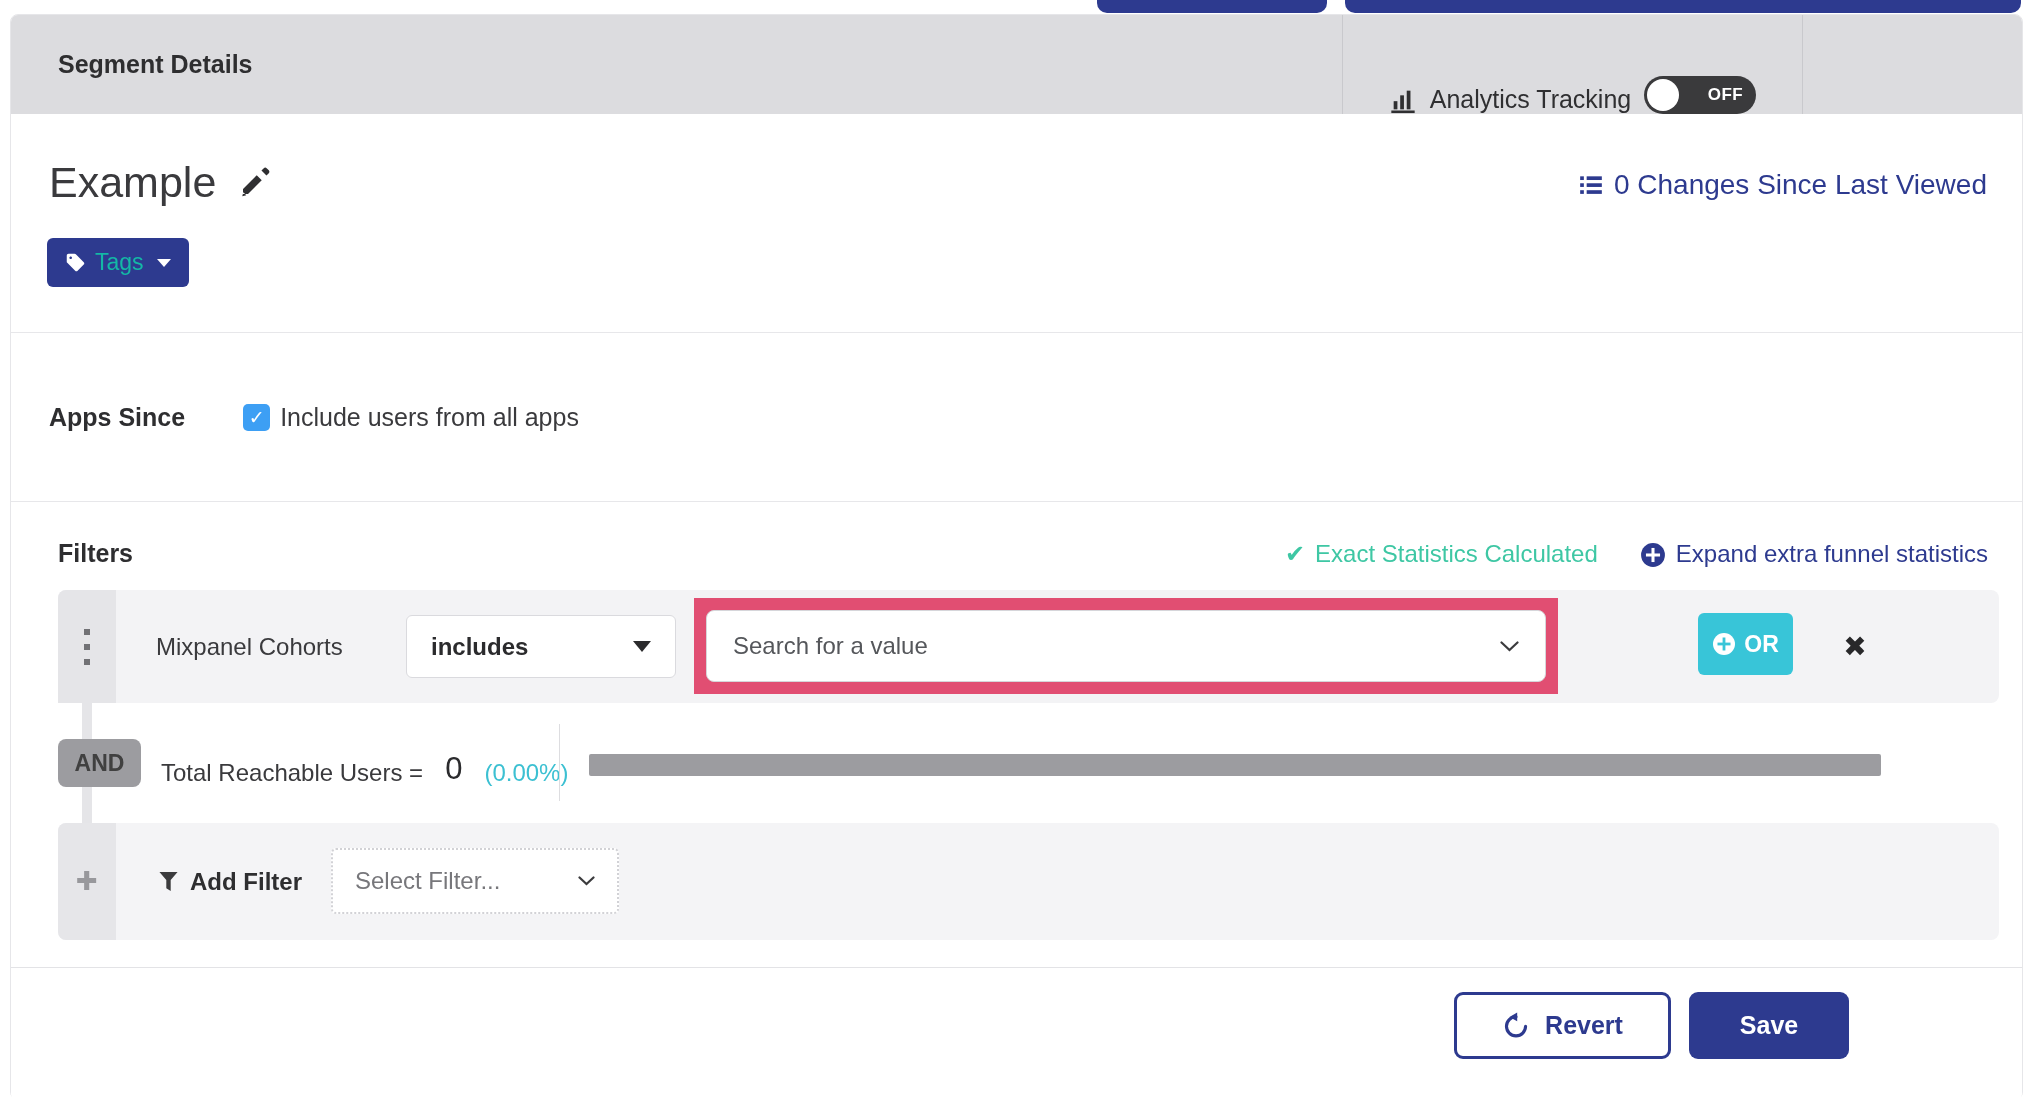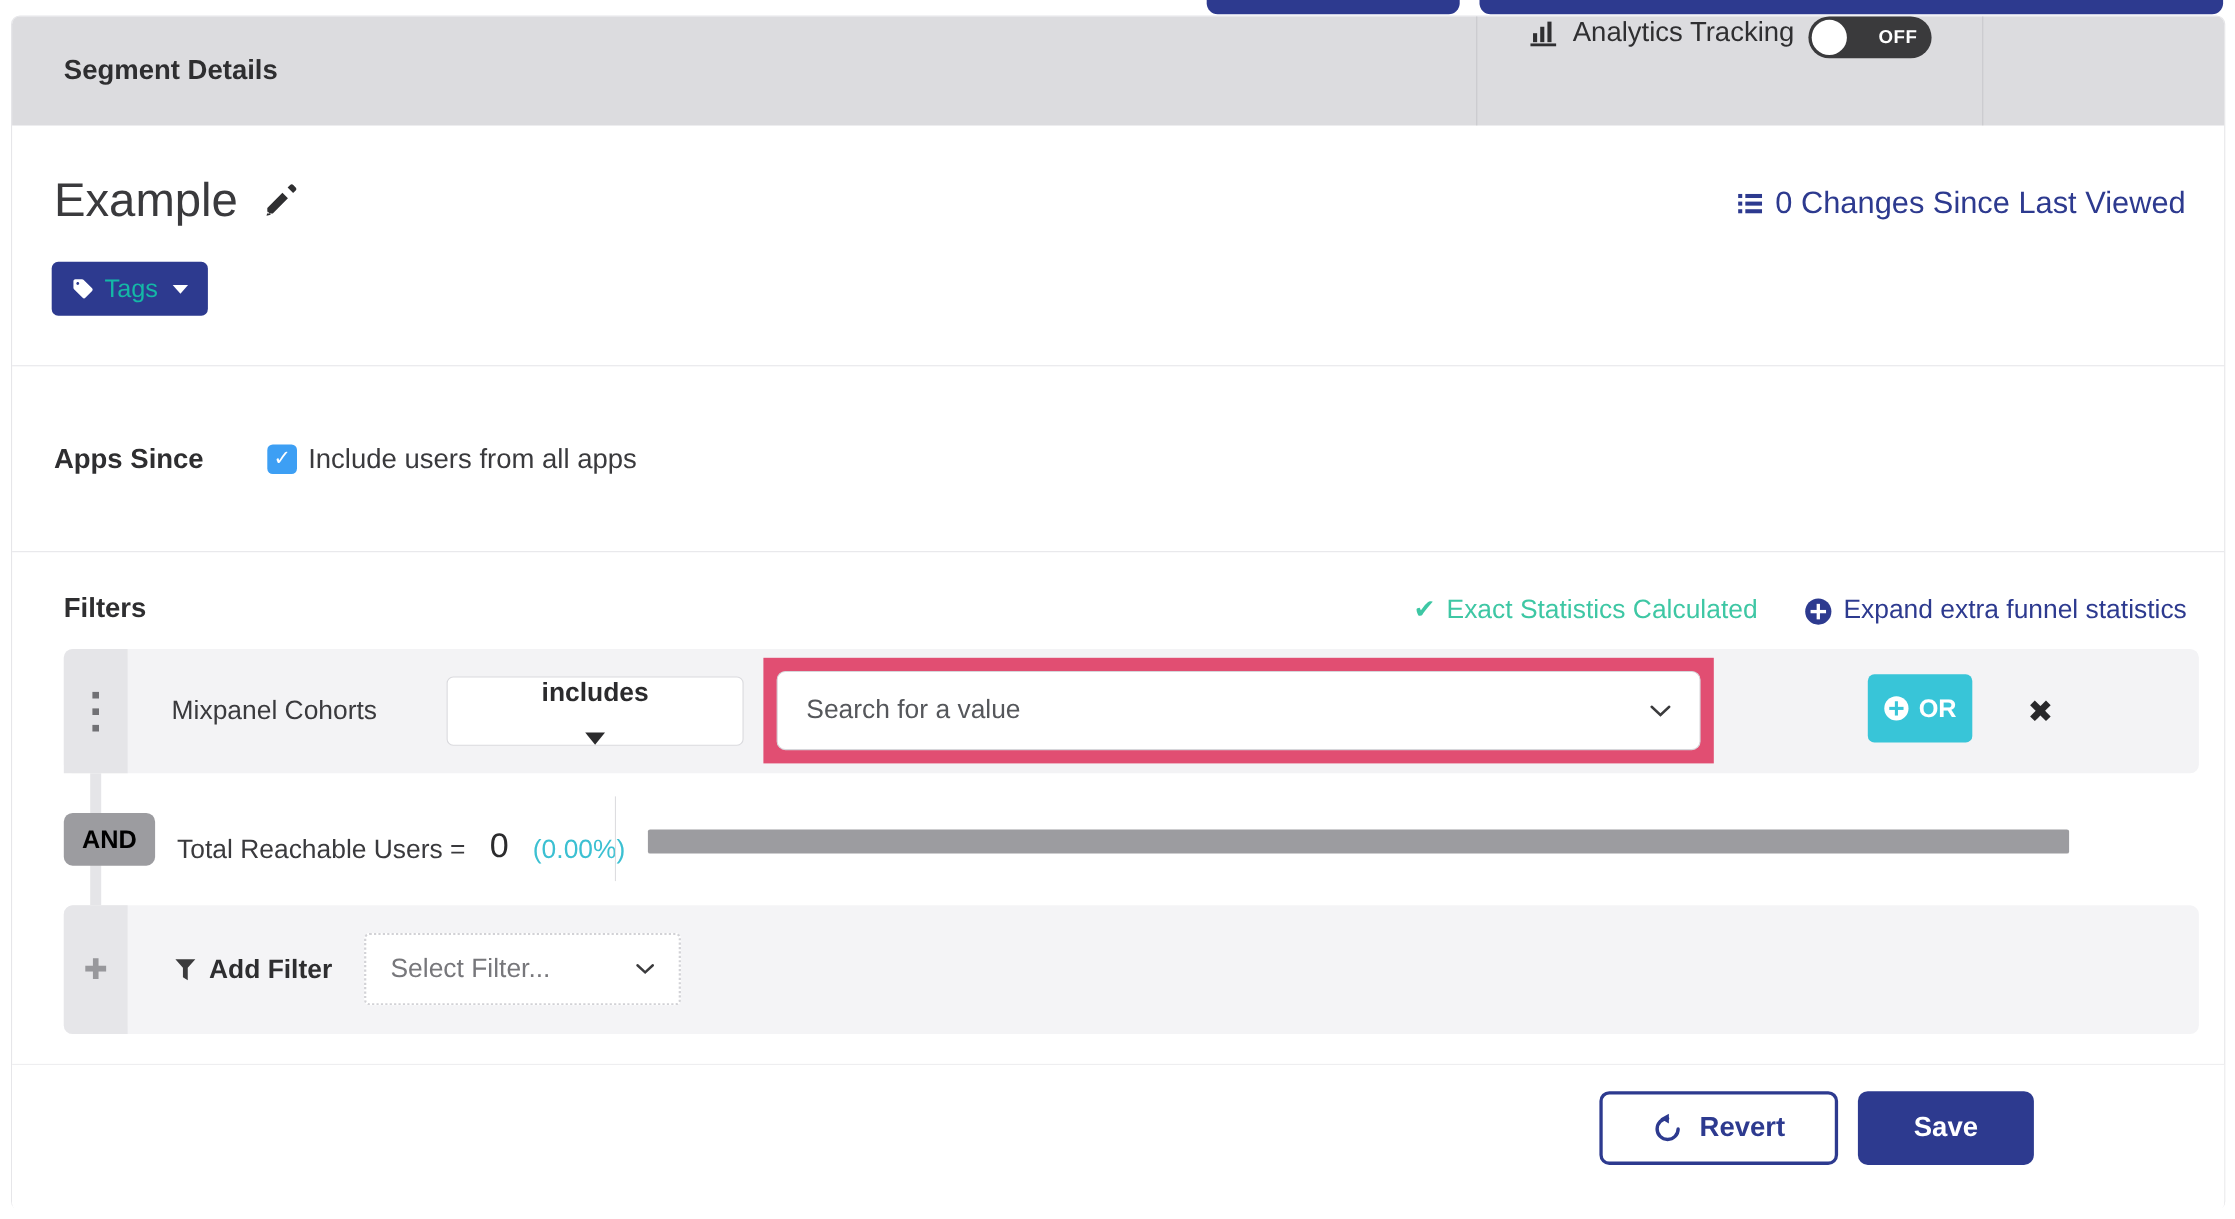--- a/index.html
+++ b/index.html
@@ -15,21 +15,21 @@
   
   .panel{position:absolute;left:10px;top:14px;width:2013px;height:1086px;background:#fff;
          border:1px solid #e6e6e9;border-radius:8px;box-sizing:border-box;}
 
   
   .headerbar{position:absolute;left:0;top:0;right:0;height:99px;background:#dcdcdf;border-radius:7px 7px 0 0;}
   .hb-title{position:absolute;left:47px;top:0;height:99px;display:flex;align-items:center;
             font-size:25px;font-weight:700;color:#2e2e30;}
   .hb-div{position:absolute;top:0;width:1px;height:99px;background:#c9c9cd;}
   .hb-div1{left:1331px;} .hb-div2{left:1791px;}
-  .hb-analytics{position:absolute;left:1332px;width:459px;height:99px;display:flex;align-items:flex-start;
+  .hb-analytics{position:absolute;left:1332px;width:459px;height:99px;display:flex;align-items:flex-end;
                 justify-content:center;gap:13px;font-size:25px;color:#2f2f31;}
   .toggle{position:relative;width:112px;height:38px;background:#3a3a3c;border-radius:19px;flex:0 0 auto;}
   .toggle .knob{position:absolute;left:3px;top:3px;width:32px;height:32px;border-radius:50%;background:#fff;}
   .toggle .state{position:absolute;right:13px;top:0;height:38px;display:flex;align-items:center;
                  color:#fff;font-size:17px;font-weight:700;letter-spacing:.5px;}
   .hb-userdata{position:absolute;left:1791px;right:0;height:99px;display:flex;align-items:center;
                justify-content:center;gap:15px;font-size:25px;color:#2f2f31;cursor:pointer;}
 
   
   .sec-name{position:absolute;left:0;right:0;top:99px;height:218px;}
@@ -59,38 +59,38 @@
 
   .filter-row{position:absolute;left:47px;top:88px;width:1941px;height:113px;background:#f3f3f5;border-radius:8px;}
   .drag-col{position:absolute;left:0;top:0;width:58px;height:113px;background:#e5e5e8;
             border-radius:8px 0 0 0;display:flex;flex-direction:column;align-items:center;
             justify-content:center;gap:9px;cursor:grab;}
   .dot{width:6px;height:6px;background:#717175;}
   .field-label{position:absolute;left:98px;top:0;height:113px;display:flex;align-items:center;
                font-size:24px;color:#3a3a3d;}
   .op-select{position:absolute;left:348px;top:25px;width:270px;height:63px;background:#fff;
              border:1px solid #dadade;border-radius:6px;box-sizing:border-box;display:flex;
-             align-items:center;justify-content:space-between;padding:0 24px;cursor:pointer;flex-direction:column;}
+             align-items:center;justify-content:space-between;padding:0 24px;cursor:pointer;}
   .op-select .op-txt{font-size:24px;font-weight:700;color:#2b2b2d;}
   .tri-down{width:0;height:0;border-left:9px solid transparent;border-right:9px solid transparent;
             border-top:11px solid #2b2b2d;}
   .value-wrap{position:absolute;left:636px;top:8px;width:864px;height:96px;background:#e14e72;}
   .value-select{position:absolute;left:12px;top:12px;right:12px;bottom:12px;background:#ffffff;
                 border:1px solid #d6d6da;border-radius:8px;display:flex;align-items:center;
                 justify-content:space-between;padding:0 26px;cursor:pointer;}
   .value-select .ph{font-size:24px;color:#55575b;}
   .or-btn{position:absolute;left:1640px;top:23px;width:95px;height:62px;background:#38c5d8;border-radius:6px;
           display:flex;align-items:center;justify-content:center;gap:8px;color:#fff;
           font-size:23px;font-weight:700;cursor:pointer;}
   .x-btn{position:absolute;left:1762px;top:0;width:70px;height:113px;display:flex;align-items:center;
          justify-content:center;font-size:28px;font-weight:700;color:#28282a;cursor:pointer;}
 
   .connector{position:absolute;left:71px;top:201px;width:10px;height:120px;background:#e5e5e8;}
   .and-badge{position:absolute;left:47px;top:237px;width:83px;height:48px;background:#9c9ca0;border-radius:8px;
-             display:flex;align-items:center;justify-content:center;color:#000000;font-size:23px;font-weight:700;}
+             display:flex;align-items:center;justify-content:center;color:#404040;font-size:23px;font-weight:700;}
   .total-line{position:absolute;left:150px;top:237px;height:48px;display:flex;align-items:flex-end;gap:22px;}
   .total-label{font-size:24px;color:#3a3a3d;}
   .total-value{font-size:31px;color:#2b2b2d;}
   .total-pct{font-size:24px;color:#3cc0d2;}
   .row-vdiv{position:absolute;left:548px;top:222px;width:1px;height:77px;background:#dddde0;}
   .progress{position:absolute;left:578px;top:252px;width:1292px;height:22px;background:#9c9ca0;border-radius:2px;}
 
   .add-row{position:absolute;left:47px;top:321px;width:1941px;height:117px;background:#f4f4f6;border-radius:8px;}
   .plus-col{position:absolute;left:0;top:0;width:58px;height:117px;background:#e6e6e9;
             border-radius:8px 0 0 8px;display:flex;align-items:center;justify-content:center;

